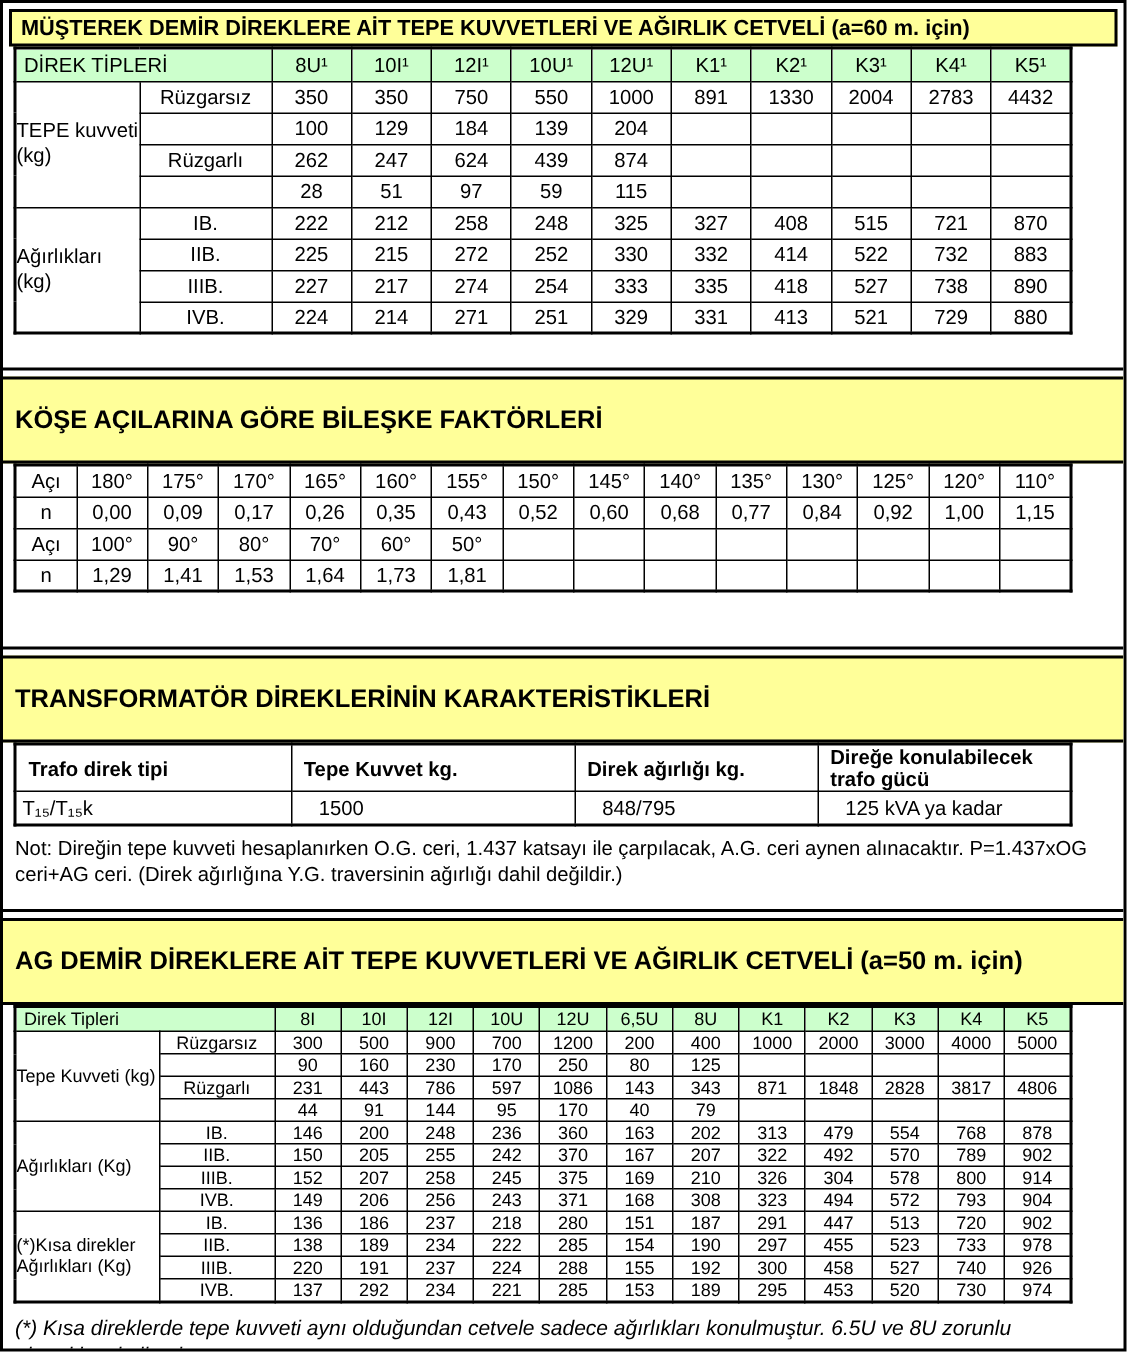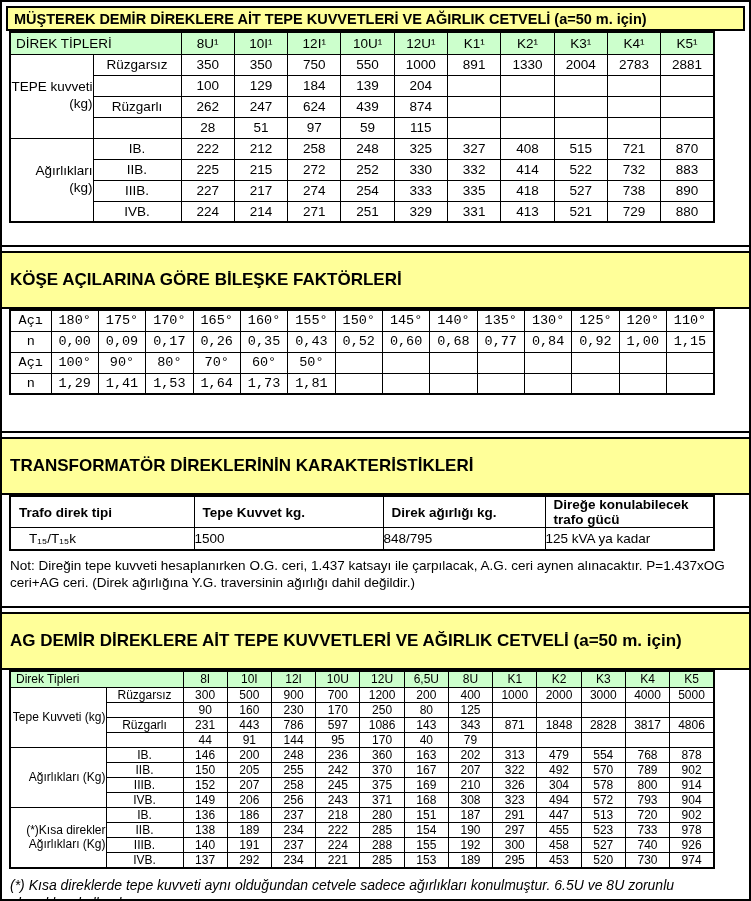--- a/index.html
+++ b/index.html
@@ -53,35 +53,35 @@
   .tbl th,.tbl td{
     border:1px solid var(--border);
     text-align:center;
     vertical-align:middle;
     padding:0;
     overflow:hidden;
     font-weight:normal;
   }
   .tbl .hdr{ background:var(--green); }
   .tbl .corner{ text-align:left; padding-left:5px; }
-  .tbl .glabel{ text-align:right; line-height:1.25; }
+  .tbl .glabel{ text-align:left; line-height:1.25; }
 
   .t1{ margin-top:7px; font-size:13.5px; }
   .t1 thead tr{ height:22px; }
   .t1 tbody tr{ height:21px; }
 
   .t2{ margin-top:7px; font-size:13.5px; }
-  .t2 tbody tr{ height:21px;font-family:Liberation Mono, monospace; }
+  .t2 tbody tr{ height:21px; }
 
   .t3{ margin-top:6px; font-size:13.5px; }
   .t3 thead tr{ height:25px; }
   .t3 tbody tr{ height:22px; }
   .t3 th{ text-align:left; padding-left:8px; font-weight:bold;margin-top:10px; }
-  .t3 td{ text-align:left; padding-left:0; }
-  .t3 td:first-child{ padding-left:18px;margin-top:28px; }
+  .t3 td{ text-align:left; padding-left:18px; }
+  .t3 td:first-child{ padding-left:4px;margin-top:28px; }
 
   .t4{ margin-top:5px; font-size:12px; }
   .t4 thead tr{ height:17px; }
   .t4 tbody tr{ height:14.7px; }
   .t4 .glabel{ line-height:1.15; }
 
   .note{
     margin:6px 8px 0 8px;
     font-size:13.5px;
     line-height:1.3;
@@ -89,21 +89,21 @@
   .footnote{
     margin:8px 8px 0 8px;
     font-size:14px;
     font-style:italic;
     line-height:1.25;
   }
 </style>
 </head>
 <body>
 
-<div class="title-box">MÜŞTEREK DEMİR DİREKLERE AİT TEPE KUVVETLERİ VE AĞIRLIK CETVELİ (a=50 m. için)</div>
+<div class="title-box">MÜŞTEREK DEMİR DİREKLERE AİT TEPE KUVVETLERİ VE AĞIRLIK CETVELİ (a=60 m. için)</div>
 
 <table class="tbl t1">
     <colgroup>
       <col style="width: 83px;">
       <col style="width: 88px;">
       <col>
       <col>
       <col>
       <col>
       <col>
@@ -134,21 +134,21 @@
         <td class="sublabel">Rüzgarsız</td>
         <td class="val">350</td>
         <td class="val">350</td>
         <td class="val">750</td>
         <td class="val">550</td>
         <td class="val">1000</td>
         <td class="val">891</td>
         <td class="val">1330</td>
         <td class="val">2004</td>
         <td class="val">2783</td>
-        <td class="val">2881</td>
+        <td class="val">4432</td>
       </tr>
       <tr>
         <td class="sublabel"></td>
         <td class="val">100</td>
         <td class="val">129</td>
         <td class="val">184</td>
         <td class="val">139</td>
         <td class="val">204</td>
         <td class="val"></td>
         <td class="val"></td>
@@ -550,21 +550,21 @@
         <td class="val">154</td>
         <td class="val">190</td>
         <td class="val">297</td>
         <td class="val">455</td>
         <td class="val">523</td>
         <td class="val">733</td>
         <td class="val">978</td>
       </tr>
       <tr>
         <td class="sublabel">IIIB.</td>
-        <td class="val">140</td>
+        <td class="val">220</td>
         <td class="val">191</td>
         <td class="val">237</td>
         <td class="val">224</td>
         <td class="val">288</td>
         <td class="val">155</td>
         <td class="val">192</td>
         <td class="val">300</td>
         <td class="val">458</td>
         <td class="val">527</td>
         <td class="val">740</td>

